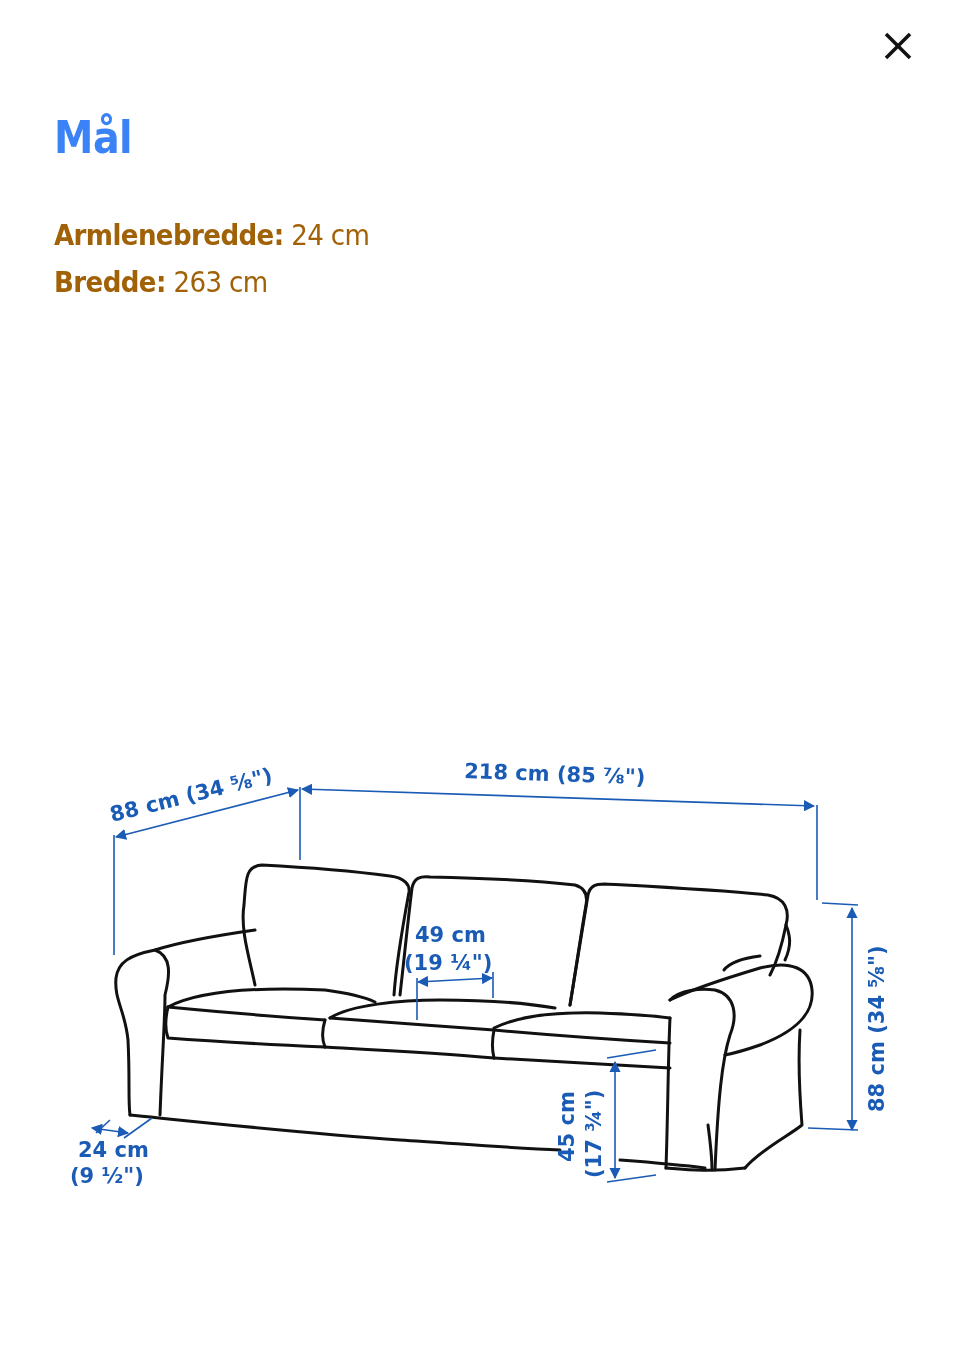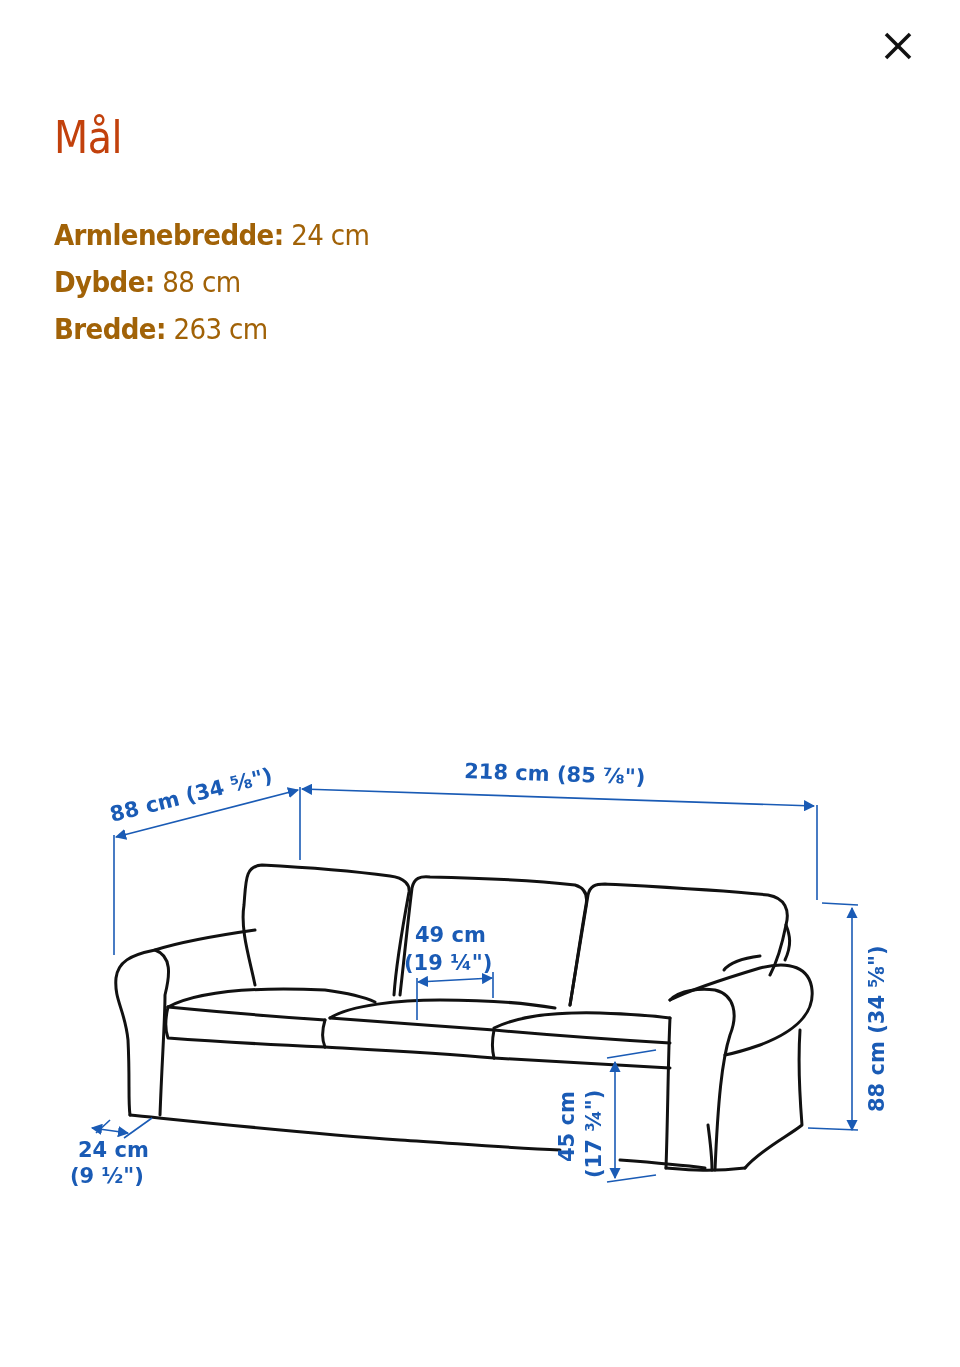--- a/index.html
+++ b/index.html
@@ -1,21 +1,21 @@
 <!DOCTYPE html>
 <html><head>
   <meta charset="utf-8">
   <style>
     html, body { margin: 0; padding: 0; background: #ffffff; }
     body { width: 960px; height: 1367px; position: relative; overflow: hidden;
            font-family: "DejaVu Sans", "Liberation Sans", sans-serif; color: #484848; }
     .close-btn { position: absolute; left: 872px; top: 20px; width: 52px; height: 52px;
                  display: flex; align-items: center; justify-content: center; cursor: pointer; }
     .title { position: absolute; left: 54px; top: 112px; margin: 0; font-size: 44px;
-             font-weight: normal; color: #c2410c; letter-spacing: -0.5px;
+             font-weight: bold; color: #3b82f6; letter-spacing: -0.5px;
              font-family: "DejaVu Sans Condensed", "DejaVu Sans", sans-serif; font-stretch: condensed; }
     .dims { position: absolute; left: 54px; top: 212px; margin: 0; padding: 0; list-style: none; }
     .dims li { font-size: 29px; line-height: 47px; color: #a16207; white-space: nowrap;
                font-stretch: condensed; letter-spacing: -0.6px; }
     .dims .lbl { font-weight: bold; }
     .diagram { position: absolute; left: 60px; top: 740px; width: 860px; height: 560px; }
     .diagram svg { width: 100%; height: 100%; overflow: visible; }
     .dim-text { font-family: "DejaVu Sans", sans-serif; font-weight: bold; fill: #1a5bb5; font-size: 21px; }
   </style>
 </head>
@@ -25,21 +25,20 @@
   <svg width="30" height="30" viewBox="0 0 30 30">
     <line x1="3" y1="3" x2="27" y2="27" stroke="#111" stroke-width="3.6"></line>
     <line x1="27" y1="3" x2="3" y2="27" stroke="#111" stroke-width="3.6"></line>
   </svg>
 </div>
 
 <h1 class="title">Mål</h1>
 
 <ul class="dims">
   <li><span class="lbl">Armlenebredde:</span><span> 24 cm</span></li>
-  <li><span class="lbl">Dybde:</span><span> 88 cm</span></li>
   <li><span class="lbl">Bredde:</span><span> 263 cm</span></li>
 </ul>
 
 <div class="diagram">
   
   <svg viewBox="60 740 860 560">
     <defs>
       <marker id="arr" viewBox="0 0 10 10" refX="9" refY="5" markerWidth="7" markerHeight="7" orient="auto-start-reverse">
         <path d="M0,0 L10,5 L0,10 z" fill="#1a5bb5"></path>
       </marker>

